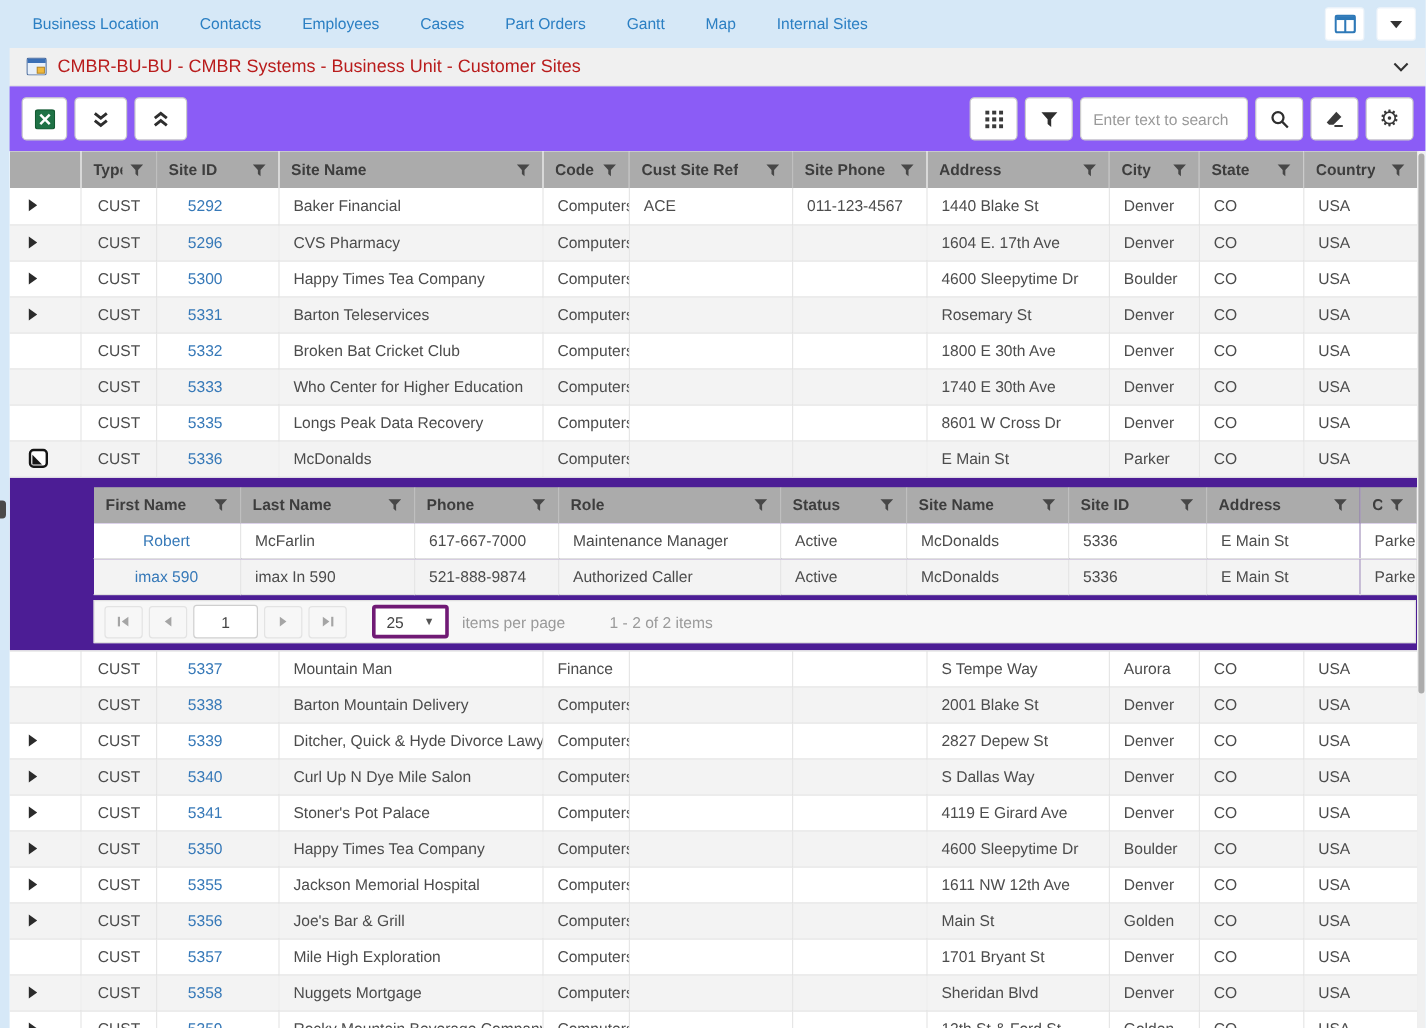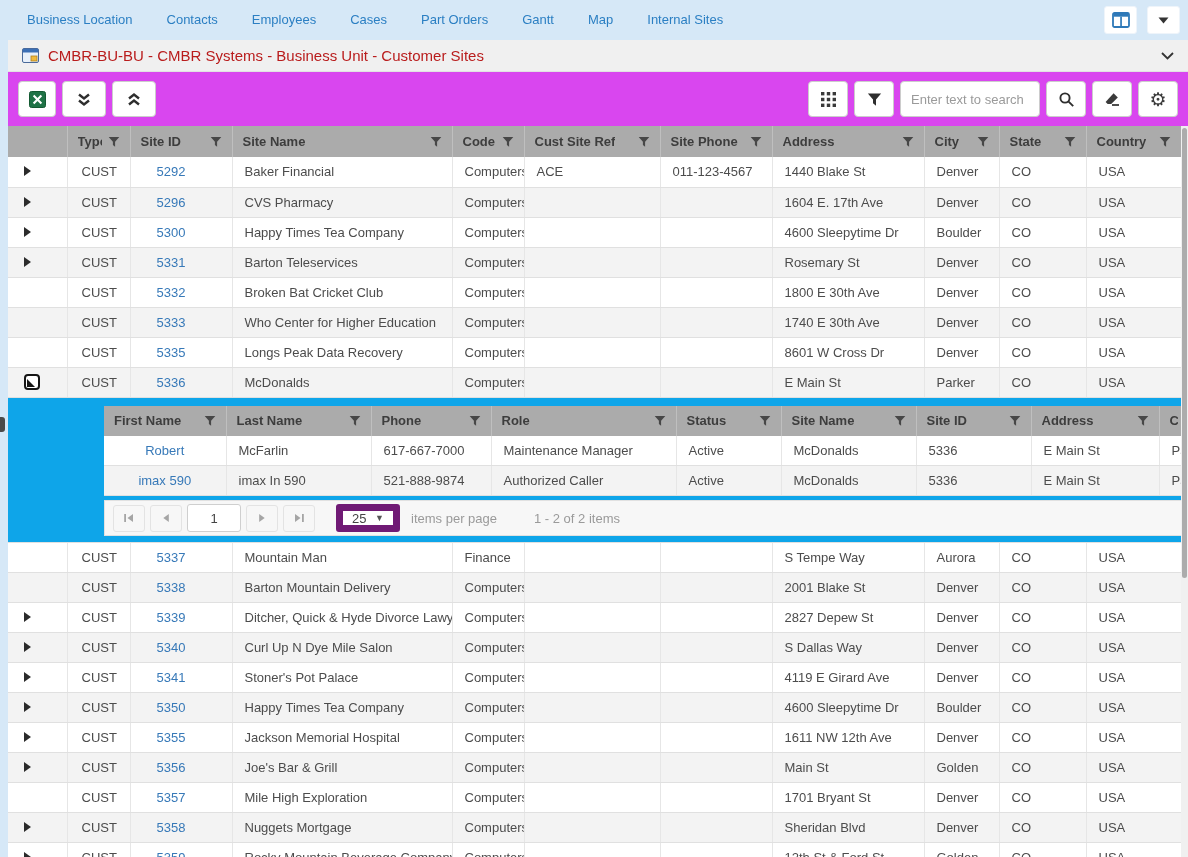--- a/index.html
+++ b/index.html
@@ -12,21 +12,21 @@
   .tab.active{background:#fff;color:#474747;height:37px;line-height:37px;border-radius:3px 3px 0 0}
   .tab-actions{margin-left:auto;display:flex;align-items:center;gap:10px;padding-right:8px;height:40px}
   .tab-btn{width:33px;height:28px;background:#fff;border:1px solid #eef4fa;border-radius:3px;display:flex;align-items:center;justify-content:center;cursor:pointer}
 
   
   .titlebar{margin-left:8px;height:32px;background:#f0f0f0;border-bottom:1px solid #e2e2e2;display:flex;align-items:center;gap:9px;padding:0 14px}
   .title{font-size:15px;font-weight:normal;color:#b91c1c}
   .title-caret{margin-left:auto;cursor:pointer;display:flex;align-items:center}
 
   
-  .toolbar{margin-left:8px;height:54px;background:#d946ef;display:flex;align-items:center;padding:0 10px}
+  .toolbar{margin-left:8px;height:54px;background:#8b5cf6;display:flex;align-items:center;padding:0 10px}
   .tool-left{display:flex;gap:6px}
   .tool-right{margin-left:auto;display:flex;gap:6px;align-items:center}
   .tool-btn{min-width:40px;height:36px;background:#fff;border:1px solid #cccccc;border-radius:4px;display:flex;align-items:center;justify-content:center;cursor:pointer}
   .tool-btn.wide{min-width:44px}
   .search-input{width:140px;height:36px;border:1px solid #cccccc;border-radius:4px;background:#fff;padding:0 10px;font-size:13px;color:#444;font-family:"Liberation Sans",sans-serif;outline:none}
   .search-input::placeholder{color:#9a9a9a}
   .gear-glyph{font-size:19px;line-height:1;color:#3a3a3a}
 
   
   .grid-area{position:relative;margin-left:8px;width:1180px;height:731px;background:#fff;overflow:hidden}
@@ -41,28 +41,28 @@
   td.exp-cell{padding-left:16px}
   td.c-type{padding-left:14px}
   td.c-site_id{padding-left:26px}
   a.link{color:#3779b8;text-decoration:none;cursor:pointer}
   .exp-arrow{display:inline-block;width:0;height:0;border-left:7px solid #2b2b2b;border-top:5px solid transparent;border-bottom:5px solid transparent;cursor:pointer}
   .exp-open{display:inline-block;width:16px;height:16px;border:2px solid #151515;border-radius:4px;position:relative;background:#fff;cursor:pointer;vertical-align:middle}
   .exp-open i{position:absolute;left:1px;bottom:1px;width:0;height:0;border-bottom:8px solid #151515;border-right:8px solid transparent}
 
   
   td.detail-td{padding:0;background:#ededed;border-right:none}
-  .detail-wrap{padding:8px 0 6px 96px;background:#0ea5e9}
+  .detail-wrap{padding:8px 0 6px 70px;background:#4c1d95}
   table.nested-grid{width:1102px}
   .nested-grid th{height:30px}
   .nested-grid td.center{text-align:center;padding:0}
   .pager{width:1102px;height:36px;margin-top:4px;background:#f7f7f7;border:1px solid #e1e1e1;display:flex;align-items:center;gap:5px;padding:0 8px;font-size:13px;color:#9a9a9a}
   .pager-btn{width:32px;height:27px;border:1px solid #e3e3e3;border-radius:3px;background:#f7f7f7;display:flex;align-items:center;justify-content:center;cursor:pointer}
   .page-box{width:54px;height:28px;border:1px solid #cfcfcf;border-radius:3px;background:#fff;text-align:center;color:#444;font-size:13px;font-family:"Liberation Sans",sans-serif;outline:none}
-  .page-size{width:64px;height:28px;border:7px solid #701a75;border-radius:3px;background:#fff;display:flex;align-items:center;justify-content:space-between;padding:0 9px;color:#444;margin-left:16px;cursor:pointer}
+  .page-size{width:64px;height:28px;border:3px solid #701a75;border-radius:3px;background:#fff;display:flex;align-items:center;justify-content:space-between;padding:0 9px;color:#444;margin-left:16px;cursor:pointer}
   .page-size .caret{font-size:9px;color:#555}
   .pager-label{margin-left:6px}
   .pager-range{margin-left:32px}
 
   
   .vscroll{position:absolute;right:0;top:0;width:7px;height:100%;background:#f0f0f0}
   .vscroll-thumb{position:absolute;left:1px;top:2px;width:5px;height:450px;background:#acacac;border-radius:3px;cursor:pointer}
 
   .left-marker{position:absolute;left:0;top:417px;width:5px;height:15px;background:#4a4a4a;border-radius:0 3px 3px 0}
 </style>

